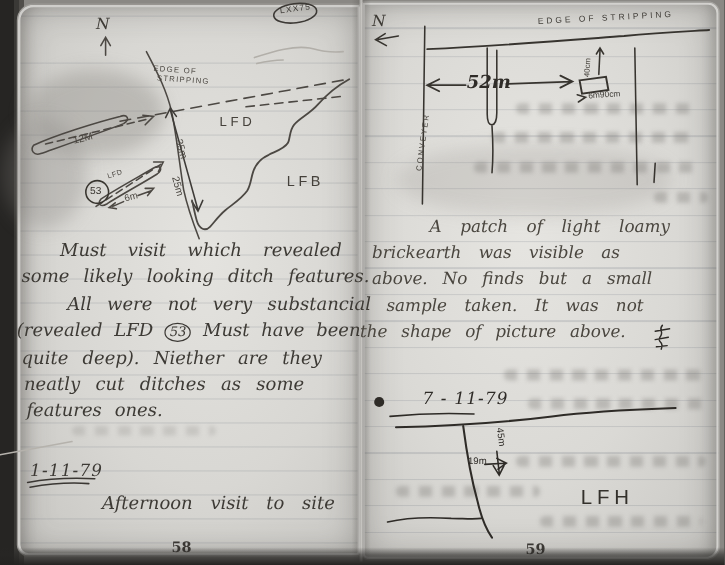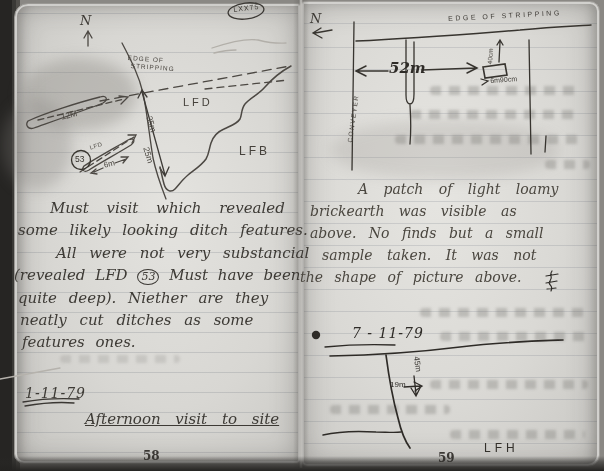--- a/index.html
+++ b/index.html
@@ -126,36 +126,36 @@
   <span class="lbl hw" style="left:14px;top:267px;font-size:15px;word-spacing:5px;">
     <span>(revealed LFD</span>
     <span class="circled">53</span>
     <span>Must have been</span>
   </span>
   <span class="lbl hw" style="left:18px;top:290px;font-size:15px;word-spacing:7px;">quite deep). Niether are they</span>
   <span class="lbl hw" style="left:20px;top:312px;font-size:15px;word-spacing:8px;">neatly cut ditches as some</span>
   <span class="lbl hw" style="left:22px;top:334px;font-size:15px;word-spacing:6px;">features ones.</span>
 
   <span class="lbl hw" style="left:25px;top:386px;font-size:14px;letter-spacing:1px;">1-11-79</span>
-  <span class="lbl hw" style="left:85px;top:411px;font-size:15px;word-spacing:10px;text-decoration:underline;">Afternoon visit to site</span>
+  <span class="lbl hw" style="left:85px;top:411px;font-size:15px;word-spacing:10px;">Afternoon visit to site</span>
   <span class="lbl pagenum" style="left:143px;top:450px;font-size:12px;position:absolute;">58</span>
 
   <span class="lbl hw" style="left:310px;top:12px;font-size:13px;">N</span>
   <span class="lbl pr" style="left:448px;top:15px;font-size:7px;letter-spacing:2.5px;transform:rotate(-3deg);color:#3e3b36;">EDGE OF STRIPPING</span>
   <span class="lbl pr" style="left:346px;top:142px;font-size:6.5px;letter-spacing:1.5px;transform:rotate(-82deg);color:#45413b;">CONVEYER</span>
   <span class="lbl hw" style="left:389px;top:60px;font-size:15px;font-weight:bold;color:#2f2c28;">52m</span>
   <span class="lbl pr" style="left:486px;top:64px;font-size:6.5px;transform:rotate(-86deg);">40cm</span>
   <span class="lbl pr" style="left:490px;top:77px;font-size:7px;transform:rotate(-4deg);color:#3e3b36;">6m90cm</span>
 
   <span class="lbl hw-r" style="left:310px;top:204px;font-size:14px;word-spacing:10px;">brickearth was visible as</span>
   <span class="lbl hw-r" style="left:358px;top:182px;font-size:14px;word-spacing:11px;">A patch of light loamy</span>
   <span class="lbl hw-r" style="left:310px;top:226px;font-size:14px;word-spacing:8px;">above. No finds but a small</span>
   <span class="lbl hw-r" style="left:306px;top:248px;font-size:14px;word-spacing:10px;margin-left:16px;">sample taken. It was not</span>
   <span class="lbl hw-r" style="left:300px;top:270px;font-size:14px;word-spacing:7px;">the shape of picture above.</span>
 
   <span class="lbl hw" style="left:328px;top:326px;font-size:14px;letter-spacing:1px;color:#2e2b27;font-weight:normal;margin-left:24px;">7 - 11-79</span>
   <span class="lbl pr" style="left:420px;top:356px;font-size:8px;transform:rotate(83deg);color:#2e2b27;">45m</span>
   <span class="lbl pr" style="left:390px;top:381px;font-size:8px;color:#2e2b27;">19m</span>
-  <span class="lbl pr" style="left:484px;top:406px;font-size:12px;letter-spacing:4px;color:#33302b;margin-top:36px;">LFH</span>
+  <span class="lbl pr" style="left:484px;top:406px;font-size:17px;letter-spacing:4px;color:#33302b;">LFH</span>
   <span class="lbl pagenum" style="left:438px;top:452px;font-size:12px;position:absolute;">59</span>
 
   <div class="bottom-shadow"></div>
 </div>
 
 </body></html>

